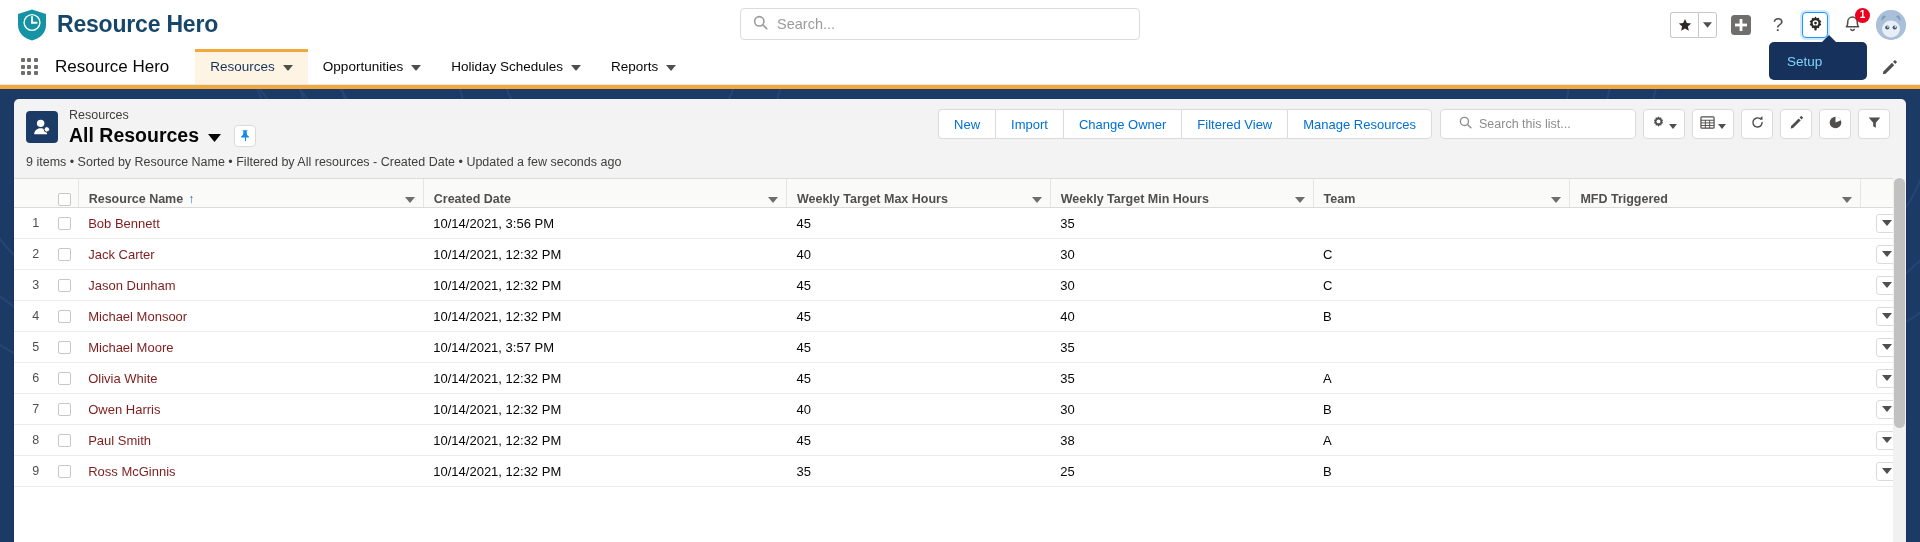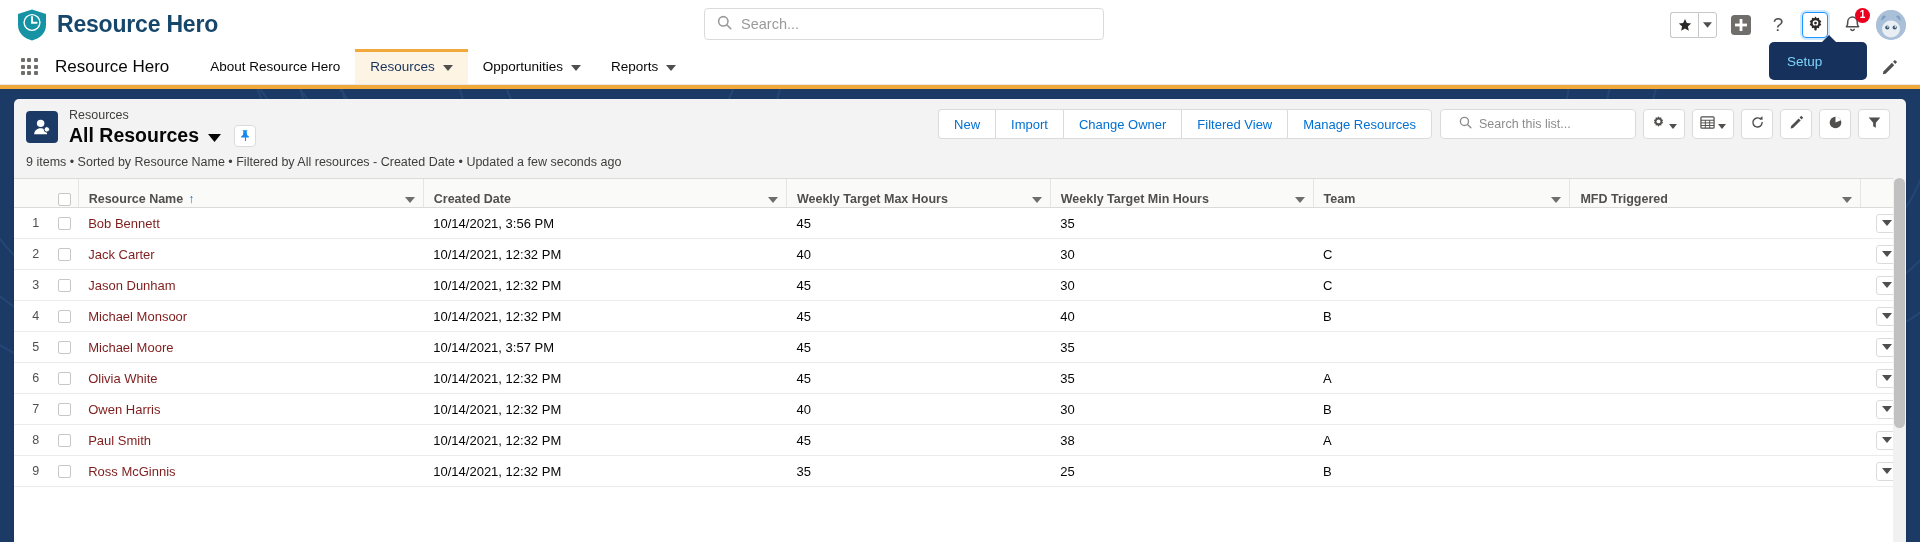--- a/index.html
+++ b/index.html
@@ -19,21 +19,21 @@
     align-items: center;
     padding: 0 14px 0 16px;
   }
   .brand-logo { display: flex; align-items: center; gap: 9px; }
   .shield { width: 32px; height: 34px; position: relative; }
   .brand-name {
     font-size: 23px; font-weight: bold; color: #16476b;
     letter-spacing: -0.2px;
   }
   .global-search-wrap {
-    position: absolute; left: 704px; top: 8px;
+    position: absolute; left: 740px; top: 8px;
     width: 400px; height: 32px;
   }
   .global-search {
     width: 100%; height: 100%;
     border: 1px solid #dddbda; border-radius: 4px;
     background: #fff;
     display: flex; align-items: center; gap: 9px;
     padding: 0 12px;
   }
   .global-search .ph { font-size: 14.5px; color: #9a9a9a; }
@@ -386,42 +386,47 @@
         <i></i>
         <i></i>
         <i></i>
         <i></i>
         <i></i>
         <i></i>
     </span>
   </span>
   <span class="app-name">Resource Hero</span>
 
-  <div class="nav-item">
-    <span>About Resource Hero</span>
-  </div>
 
   <div class="nav-item active">
     <span>Resources</span>
     <span>
       <svg width="10" height="6" viewBox="0 0 10 6">
           <polygon points="0,0 10,0 5,6" fill="#514f4d"></polygon>
         </svg>
     </span>
   </div>
 
   <div class="nav-item">
     <span>Opportunities</span>
     <span>
       <svg width="10" height="6" viewBox="0 0 10 6">
           <polygon points="0,0 10,0 5,6" fill="#514f4d"></polygon>
         </svg>
     </span>
   </div>
 
+  <div class="nav-item">
+    <span>Holiday Schedules</span>
+    <span>
+      <svg width="10" height="6" viewBox="0 0 10 6">
+          <polygon points="0,0 10,0 5,6" fill="#514f4d"></polygon>
+        </svg>
+    </span>
+  </div>
 
   <div class="nav-item">
     <span>Reports</span>
     <span>
       <svg width="10" height="6" viewBox="0 0 10 6">
           <polygon points="0,0 10,0 5,6" fill="#514f4d"></polygon>
         </svg>
     </span>
   </div>
 

